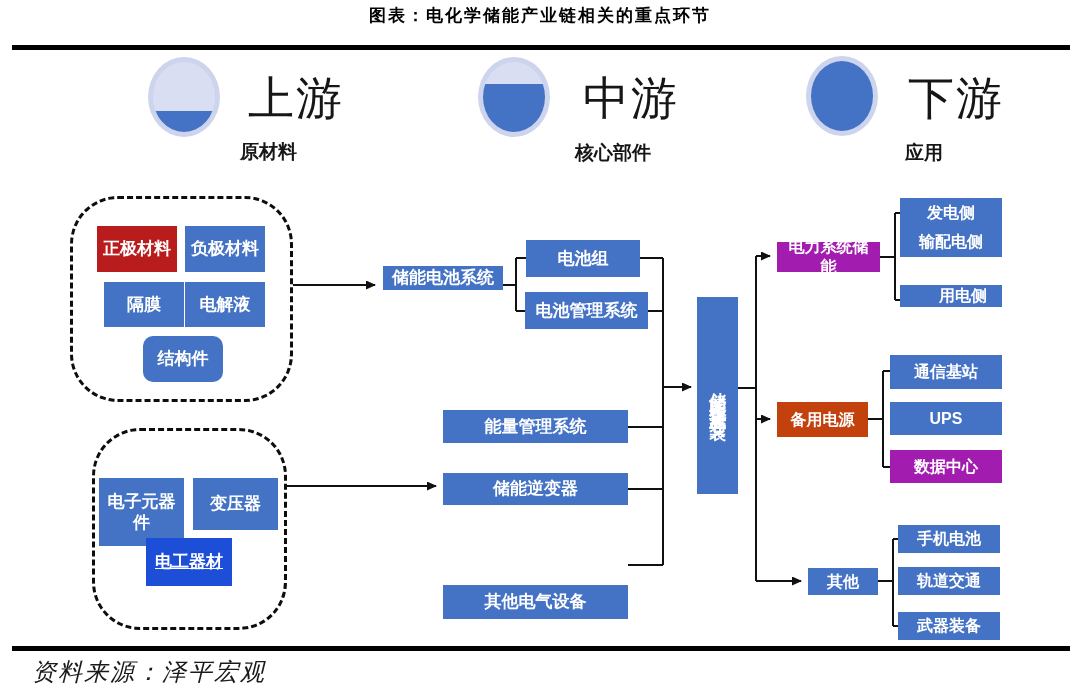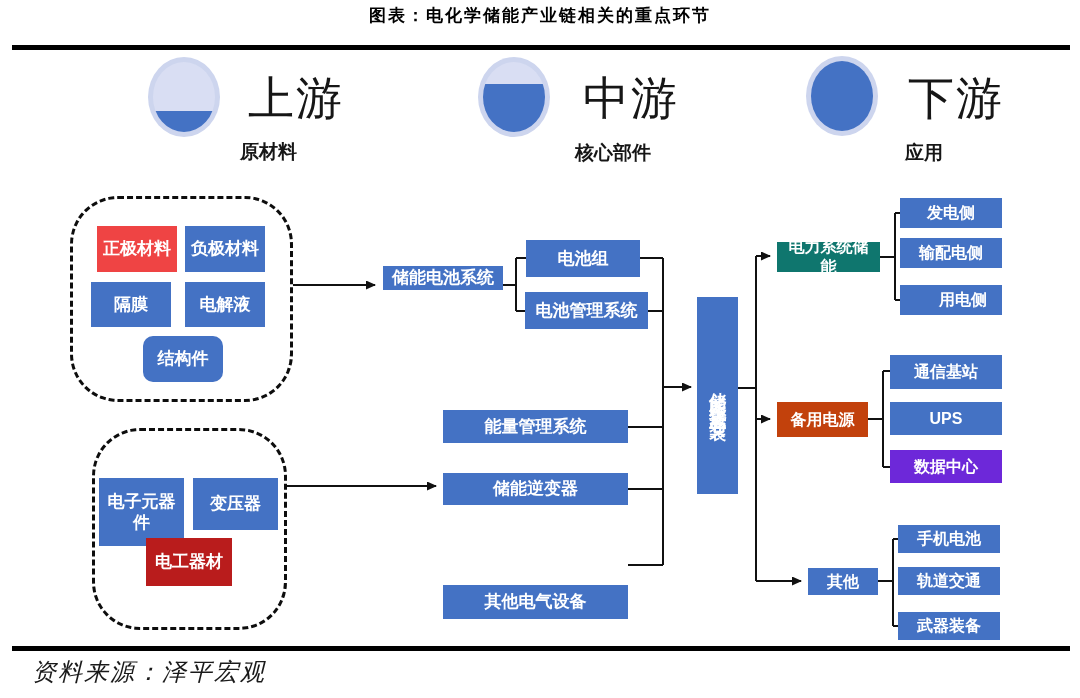--- a/index.html
+++ b/index.html
@@ -102,48 +102,48 @@
       <line x1="883" y1="371" x2="890" y2="371"></line>
       <line x1="883" y1="467" x2="890" y2="467"></line>
       <line x1="878" y1="581" x2="893" y2="581"></line>
       <line x1="893" y1="539" x2="893" y2="626"></line>
       <line x1="893" y1="539" x2="898" y2="539"></line>
       <line x1="893" y1="626" x2="898" y2="626"></line>
     </g>
   </svg>
 
   <div class="dash-group" style="left:70px;top:196px;width:223px;height:206px"></div>
-  <div class="node" style="left: 97px; top: 226px; width: 80px; height: 46px; background: #ef4444;">正极材料</div>
+  <div class="node" style="left: 97px; top: 226px; width: 80px; height: 46px; background: #b91c1c;">正极材料</div>
   <div class="node" style="left: 185px; top: 226px; width: 80px; height: 46px; background: rgb(68, 114, 196);">负极材料</div>
-  <div class="node" style="left: 91px; top: 282px; width: 80px; height: 45px; background: rgb(68, 114, 196); text-align: right;">隔膜</div>
+  <div class="node" style="left: 104px; top: 282px; width: 80px; height: 45px; background: rgb(68, 114, 196); text-align: right;">隔膜</div>
   <div class="node" style="left: 185px; top: 282px; width: 80px; height: 45px; background: rgb(68, 114, 196);">电解液</div>
   <div class="node" style="left: 143px; top: 336px; width: 80px; height: 46px; background: rgb(68, 114, 196); border-radius: 10px;">结构件</div>
 
   <div class="dash-group" style="left:92px;top:428px;width:195px;height:202px"></div>
   <div class="node" style="left: 99px; top: 478px; width: 85px; height: 68px; background: rgb(68, 114, 196);">电子元器件</div>
   <div class="node" style="left: 193px; top: 478px; width: 85px; height: 52px; background: rgb(68, 114, 196);">变压器</div>
-  <div class="node" style="left: 146px; top: 538px; width: 86px; height: 48px; background: #b91c1c;">电工器材</div>
+  <div class="node" style="left: 146px; top: 538px; width: 86px; height: 48px; background: #1d4ed8; text-decoration: underline;">电工器材</div>
 
   <div class="node" style="left: 383px; top: 266px; width: 120px; height: 24px; background: rgb(68, 114, 196);">储能电池系统</div>
   <div class="node" style="left: 526px; top: 240px; width: 114px; height: 37px; background: rgb(68, 114, 196);">电池组</div>
   <div class="node" style="left: 525px; top: 292px; width: 123px; height: 37px; background: rgb(68, 114, 196);">电池管理系统</div>
   <div class="node" style="left: 443px; top: 410px; width: 185px; height: 33px; background: rgb(68, 114, 196);">能量管理系统</div>
   <div class="node" style="left: 443px; top: 473px; width: 185px; height: 32px; background: rgb(68, 114, 196);">储能逆变器</div>
   <div class="node" style="left: 443px; top: 548px; width: 185px; height: 34px; background: rgb(68, 114, 196); margin-top: 37px;">其他电气设备</div>
   <div class="node vertical" style="left: 697px; top: 297px; width: 41px; height: 197px; background: rgb(68, 114, 196);">储能系统集成与安装</div>
 
-  <div class="node fs16" style="left: 777px; top: 242px; width: 103px; height: 30px; background: #0f766e;">电力系统储能</div>
+  <div class="node fs16" style="left: 777px; top: 242px; width: 103px; height: 30px; background: #a21caf;">电力系统储能</div>
   <div class="node fs16" style="left: 900px; top: 198px; width: 102px; height: 30px; background: rgb(68, 114, 196);">发电侧</div>
-  <div class="node fs16" style="left: 900px; top: 238px; width: 102px; height: 30px; background: rgb(68, 114, 196);">输配电侧</div>
-  <div class="node fs16" style="left: 900px; top: 285px; width: 102px; height: 30px; background: rgb(68, 114, 196); padding-left: 28px;">用电侧</div>
+  <div class="node fs16" style="left: 900px; top: 227px; width: 102px; height: 30px; background: rgb(68, 114, 196);">输配电侧</div>
+  <div class="node fs16" style="left: 900px; top: 285px; width: 102px; height: 22px; background: rgb(68, 114, 196); padding-left: 28px;">用电侧</div>
 
   <div class="node fs16" style="left: 777px; top: 402px; width: 91px; height: 35px; background: #c2410c;">备用电源</div>
   <div class="node fs16" style="left: 890px; top: 355px; width: 112px; height: 34px; background: rgb(68, 114, 196);">通信基站</div>
   <div class="node fs16" style="left: 890px; top: 402px; width: 112px; height: 33px; background: rgb(68, 114, 196);">UPS</div>
-  <div class="node fs16" style="left: 890px; top: 450px; width: 112px; height: 33px; background: #6d28d9;">数据中心</div>
+  <div class="node fs16" style="left: 890px; top: 450px; width: 112px; height: 33px; background: #a21caf;">数据中心</div>
 
   <div class="node fs16" style="left: 808px; top: 568px; width: 70px; height: 27px; background: rgb(68, 114, 196);">其他</div>
   <div class="node fs16" style="left: 898px; top: 525px; width: 102px; height: 28px; background: rgb(68, 114, 196);">手机电池</div>
   <div class="node fs16" style="left: 898px; top: 567px; width: 102px; height: 28px; background: rgb(68, 114, 196);">轨道交通</div>
   <div class="node fs16" style="left: 898px; top: 612px; width: 102px; height: 28px; background: rgb(68, 114, 196);">武器装备</div>
 
   <div class="rule rule-bottom"></div>
   <div class="source">资料来源：泽平宏观</div>
 
 </div>

